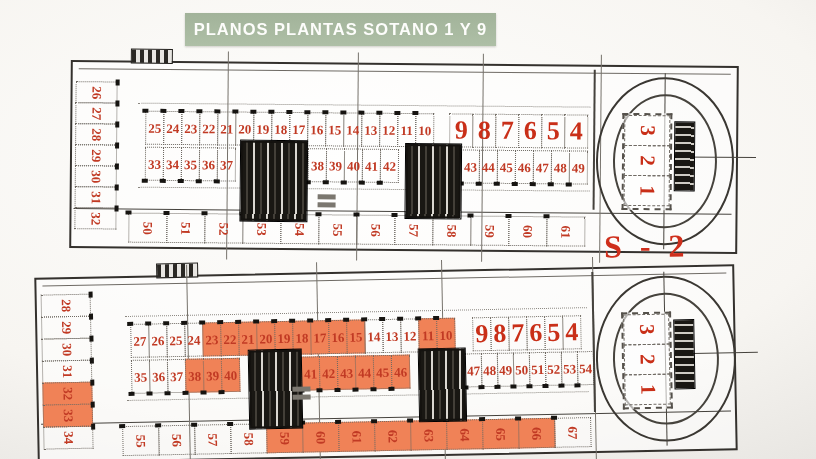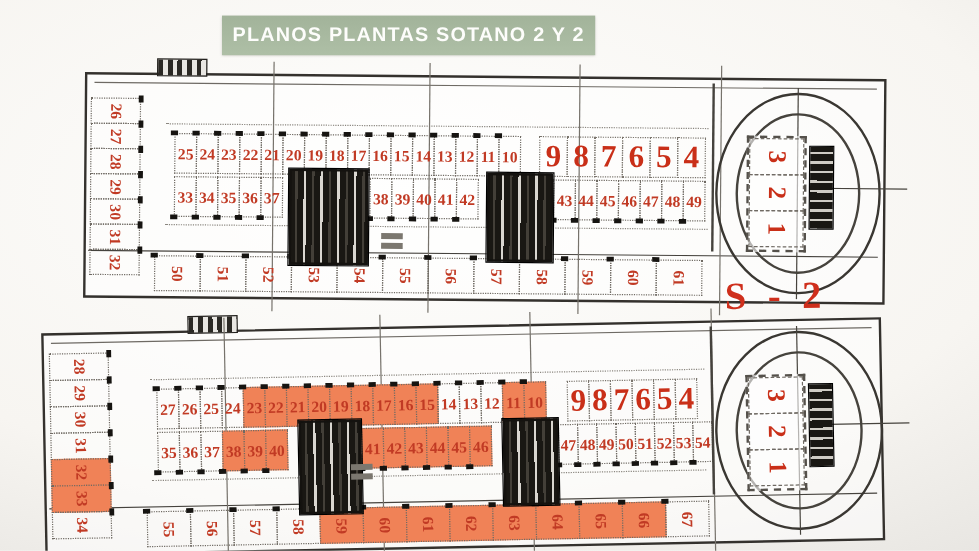--- a/index.html
+++ b/index.html
@@ -124,21 +124,21 @@
     font-family:"Liberation Serif", serif;font-weight:bold;font-size:32px;
     color:#cf2f1c;letter-spacing:5px;transform:rotate(-.8deg);
   }
 </style>
 </head>
 <body>
 
 <div class="sheet">
 
   <div class="banner">
-    <span>PLANOS PLANTAS SOTANO 2 Y 2</span>
+    <span>PLANOS PLANTAS SOTANO 1 Y 9</span>
   </div>
 
   <div class="plan plan1">
     <div class="stairs"></div>
     <div class="wall-t"></div>
     <div class="wall-b"></div>
     <div class="guide guide-t"></div>
     <div class="guide guide-m"></div>
     <div class="grid-v g1"></div>
     <div class="grid-v g2"></div>

